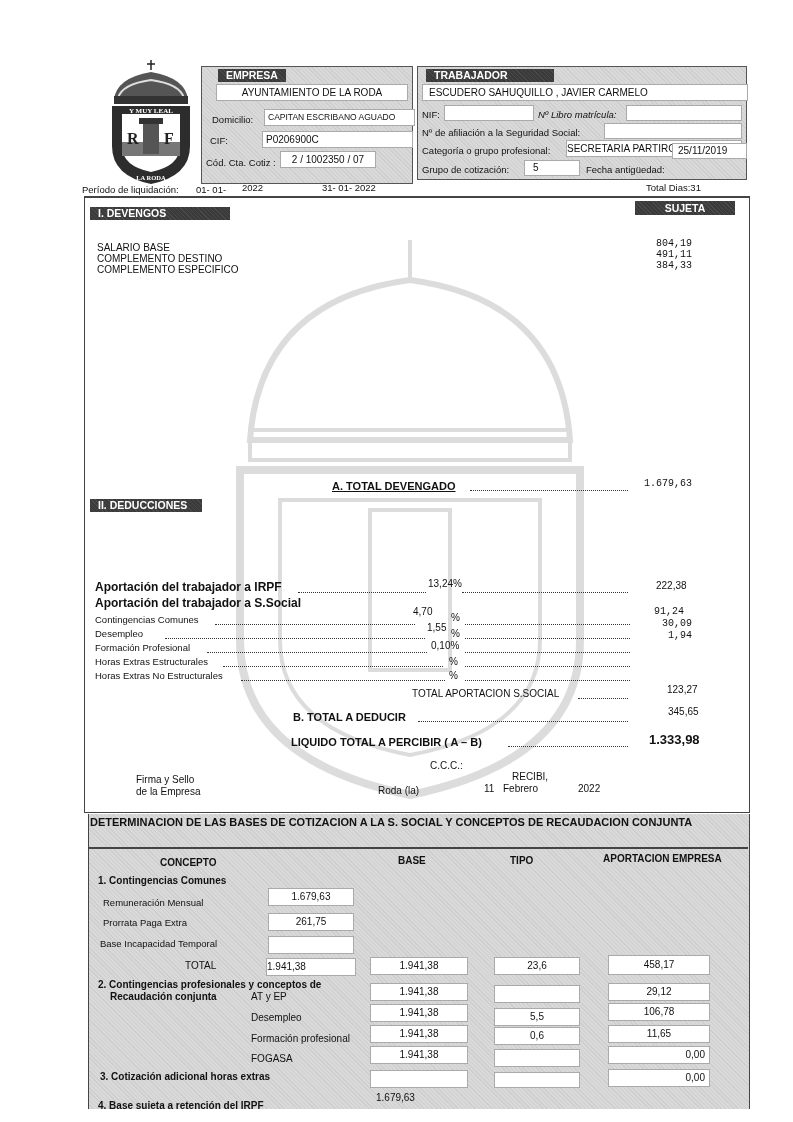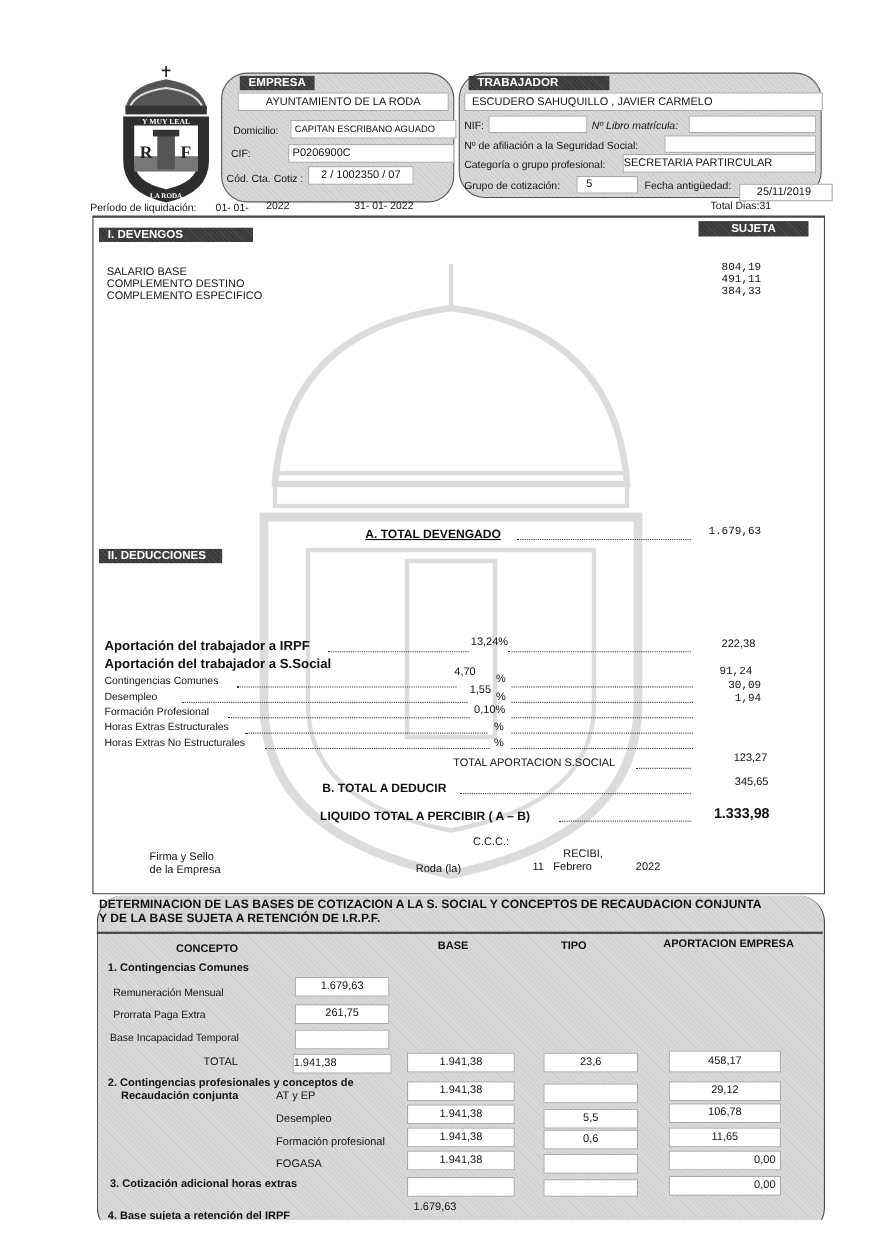--- a/index.html
+++ b/index.html
@@ -1,19 +1,19 @@
 <!DOCTYPE html>
 <html><head>
 <meta charset="utf-8">
 <style>
   html, body { margin:0; padding:0; }
   body { width:793px; height:1122px; background:#ffffff; position:relative; overflow:hidden;
          font-family:"Liberation Sans", sans-serif; color:#111; font-size:10px; }
   .abs { position:absolute; }
-  .gray { background:#d9d9d9; background-image:repeating-linear-gradient(45deg, rgba(0,0,0,0.05) 0 1px, transparent 1px 3px);border-radius:24px; }
+  .gray { background:#d9d9d9; background-image:repeating-linear-gradient(45deg, rgba(0,0,0,0.05) 0 1px, transparent 1px 3px); }
   .darkbar { background:#3a3a3a; color:#fff; font-weight:bold; font-size:10.5px; padding-left:8px;
              background-image:repeating-linear-gradient(45deg, rgba(255,255,255,0.08) 0 1px, transparent 1px 3px); }
   .wbox { background:#fff; border:1px solid #aaa; }
   .lbl { font-size:9.5px; }
   .dots { border-bottom:1px dotted #333; }
   .right { text-align:right;font-family:Liberation Mono, monospace; }
   .center { text-align:center; }
   .bold { font-weight:bold; }
   
   .crest { left:104px; top:58px; width:94px; height:130px; }
@@ -71,21 +71,21 @@
   <div class="abs wbox" style="left:26px;top:38px;width:88px;height:14px;"></div>
   <div class="abs lbl" style="left:120px;top:42px;font-style:italic;">Nº Libro matrícula:</div>
   <div class="abs wbox" style="left:208px;top:38px;width:114px;height:14px;"></div>
   <div class="abs lbl" style="left:4px;top:60px;">Nº de afiliación a la Seguridad Social:</div>
   <div class="abs wbox" style="left:186px;top:56px;width:136px;height:14px;"></div>
   <div class="abs lbl" style="left:4px;top:78px;">Categoría o grupo profesional:</div>
   <div class="abs wbox" style="left:148px;top:73px;width:174px;height:15px;line-height:15px;">SECRETARIA PARTIRCULAR</div>
   <div class="abs lbl" style="left:4px;top:97px;">Grupo de cotización:</div>
   <div class="abs wbox" style="left:106px;top:93px;width:46px;height:14px;line-height:14px;padding-left:8px;">5</div>
   <div class="abs lbl" style="left:168px;top:97px;">Fecha antigüedad:</div>
-  <div class="abs wbox" style="left:254px;top:100px;width:68px;height:14px;line-height:14px;padding-left:15px;">25/11/2019</div>
+  <div class="abs wbox" style="left:254px;top:76px;width:68px;height:14px;line-height:14px;padding-left:5px;">25/11/2019</div>
 </div>
 
 <div class="abs lbl" style="left:82px;top:184px;">Período de liquidación:</div>
 <div class="abs lbl" style="left:196px;top:184px;">01- 01-</div>
 <div class="abs lbl" style="left:242px;top:182px;">2022</div>
 <div class="abs lbl" style="left:322px;top:182px;">31- 01- 2022</div>
 <div class="abs lbl" style="left:646px;top:182px;"><span>Total Dias:</span><span>31</span></div>
 
 <div class="abs" style="left:84px;top:196px;width:664px;height:614px;border:1px solid #444;border-top:2px solid #444;"></div>
 
@@ -178,21 +178,20 @@
 <div class="abs" style="left:430px;top:760px;font-size:10px;">C.C.C.:</div>
 <div class="abs" style="left:512px;top:771px;font-size:10px;">RECIBI,</div>
 <div class="abs" style="left:378px;top:785px;font-size:10px;">Roda (la)</div>
 <div class="abs" style="left:484px;top:783px;font-size:10px;">11</div>
 <div class="abs" style="left:503px;top:783px;font-size:10px;">Febrero</div>
 <div class="abs" style="left:578px;top:783px;font-size:10px;">2022</div>
 
 <div class="abs gray" style="left:88px;top:814px;width:660px;height:308px;border-left:1px solid #444;border-right:1px solid #444;"></div>
 <div class="abs bold" style="left:90px;top:816px;width:660px;font-size:11px;line-height:13px;">
   <div>DETERMINACION DE LAS BASES DE COTIZACION A LA S. SOCIAL Y CONCEPTOS DE RECAUDACION CONJUNTA</div>
-  <div>Y DE LA BASE SUJETA A RETENCIÓN DE I.R.P.F.</div>
 </div>
 <div class="abs" style="left:88px;top:847px;width:660px;border-top:2px solid #444;"></div>
 
 <div class="abs bold" style="left:160px;top:857px;font-size:10px;">CONCEPTO</div>
 <div class="abs bold" style="left:398px;top:855px;font-size:10px;">BASE</div>
 <div class="abs bold" style="left:510px;top:855px;font-size:10px;">TIPO</div>
 <div class="abs bold" style="left:603px;top:853px;font-size:10px;">APORTACION EMPRESA</div>
 
 <div class="abs bold" style="left:98px;top:875px;font-size:10px;">1. Contingencias Comunes</div>
 

